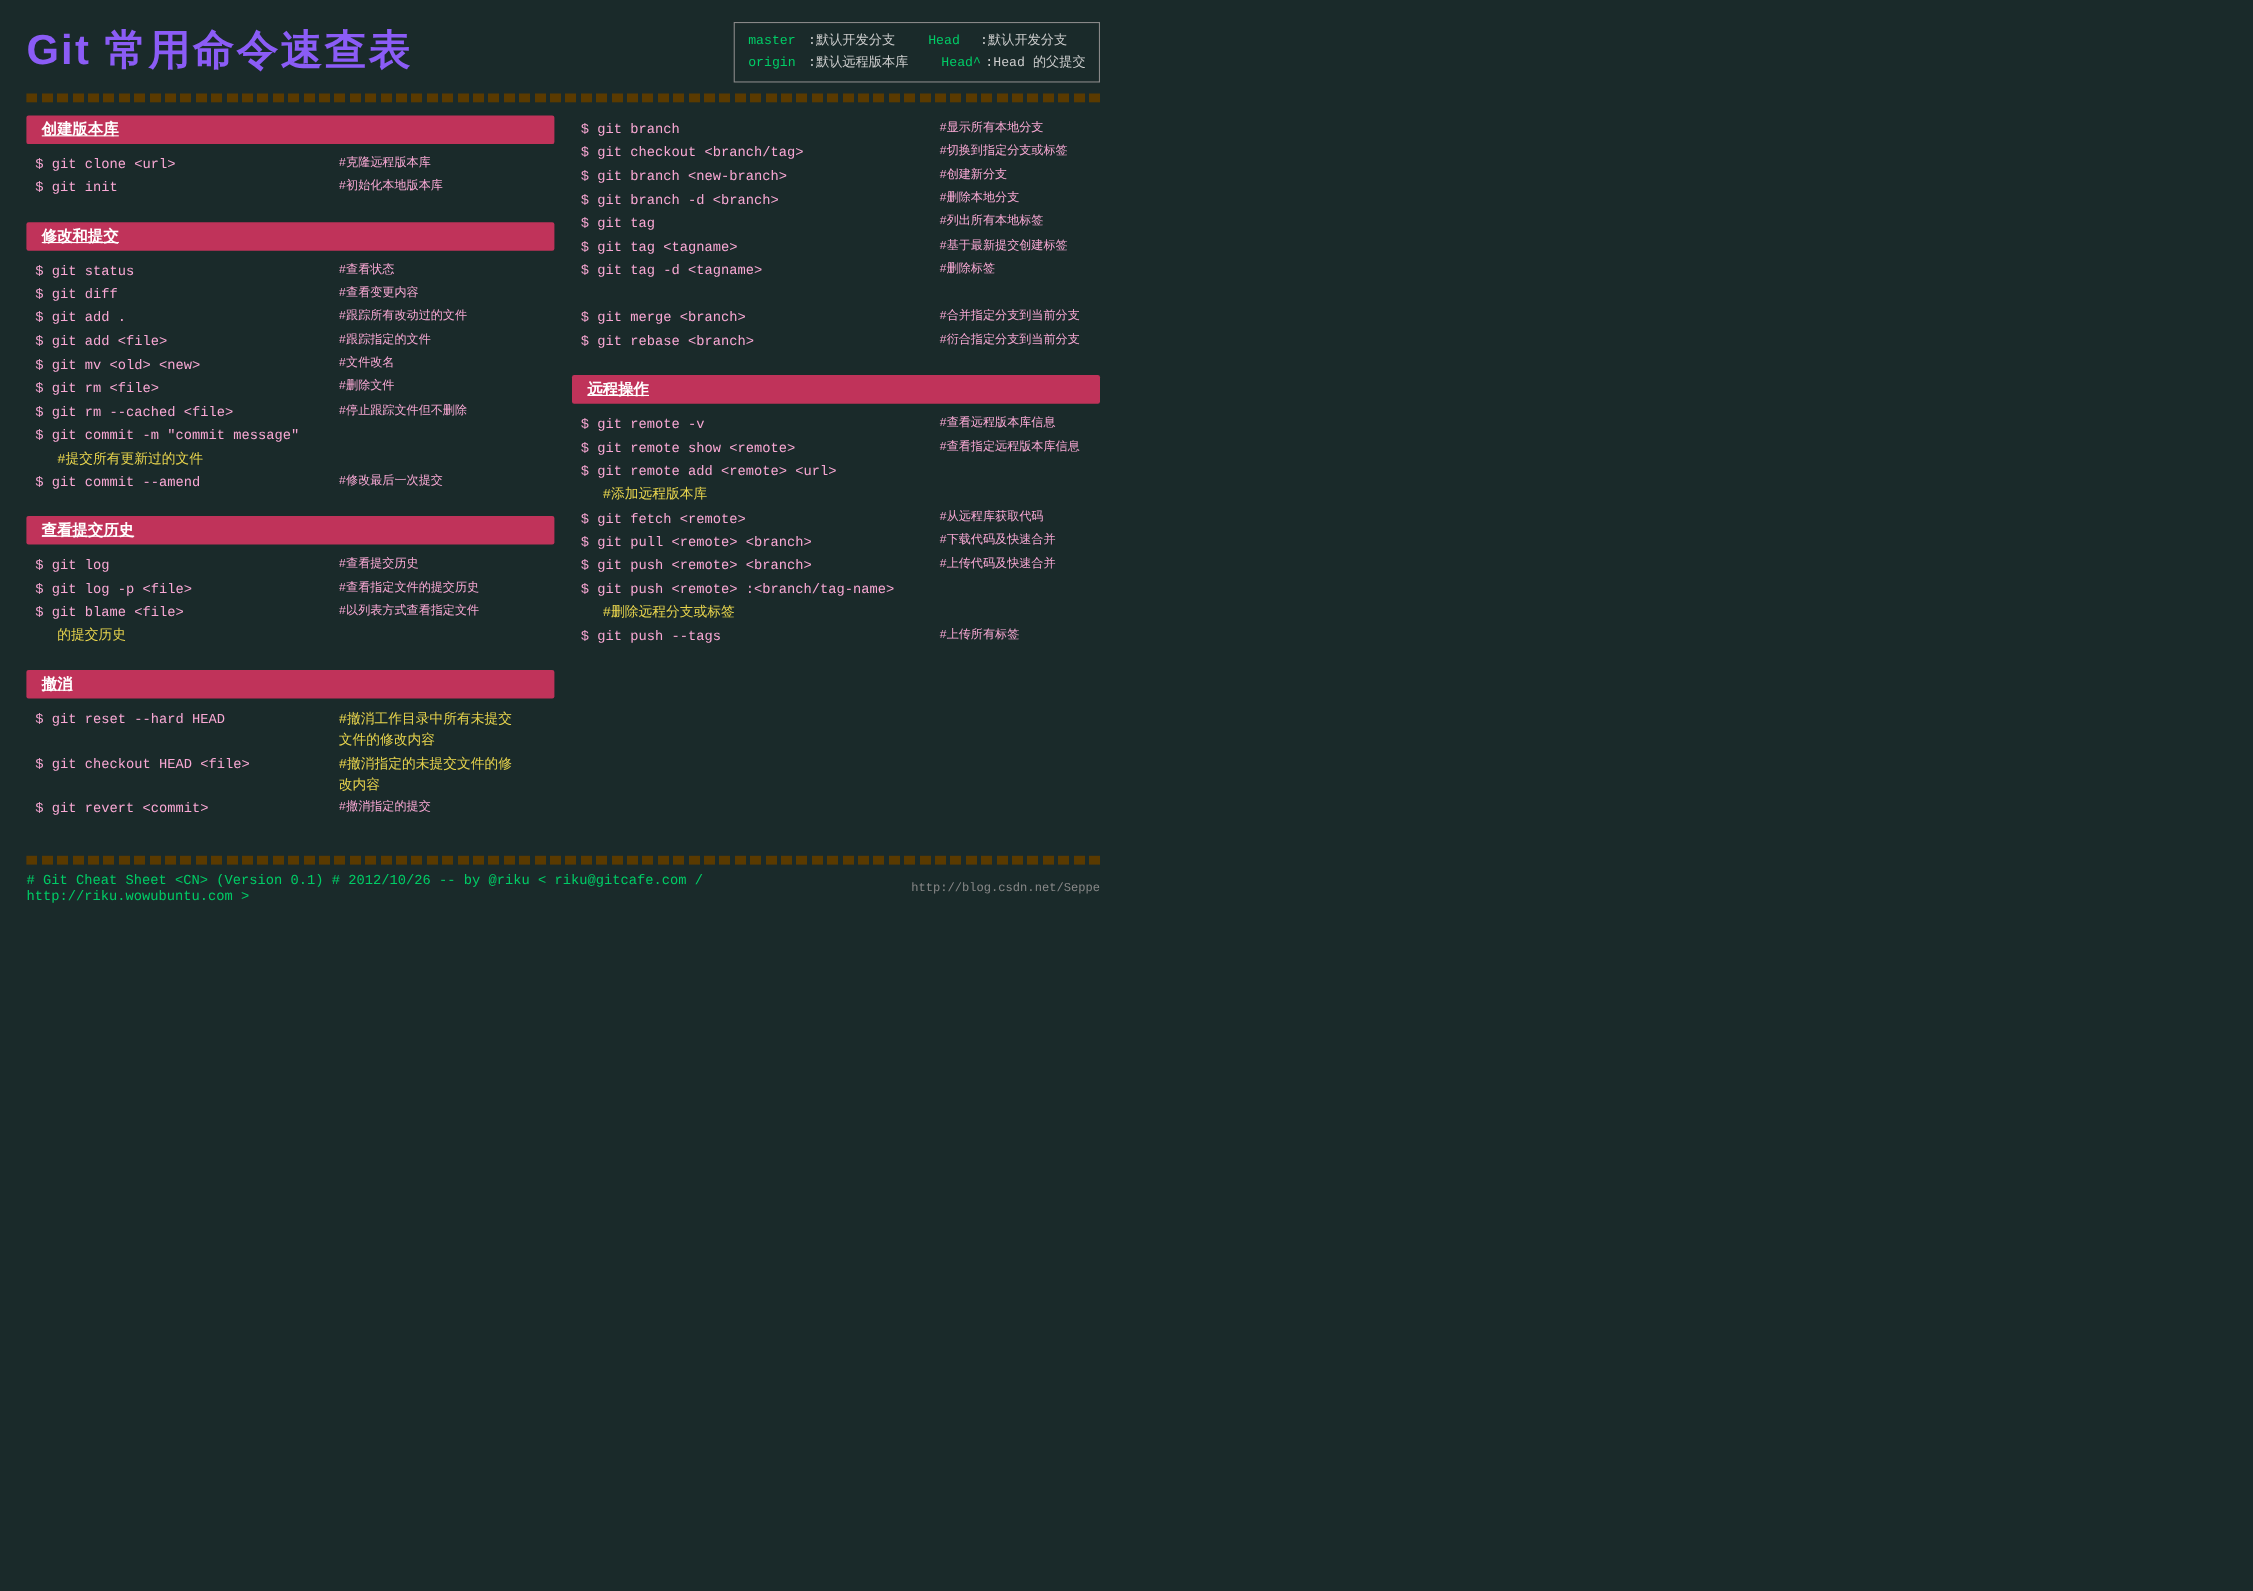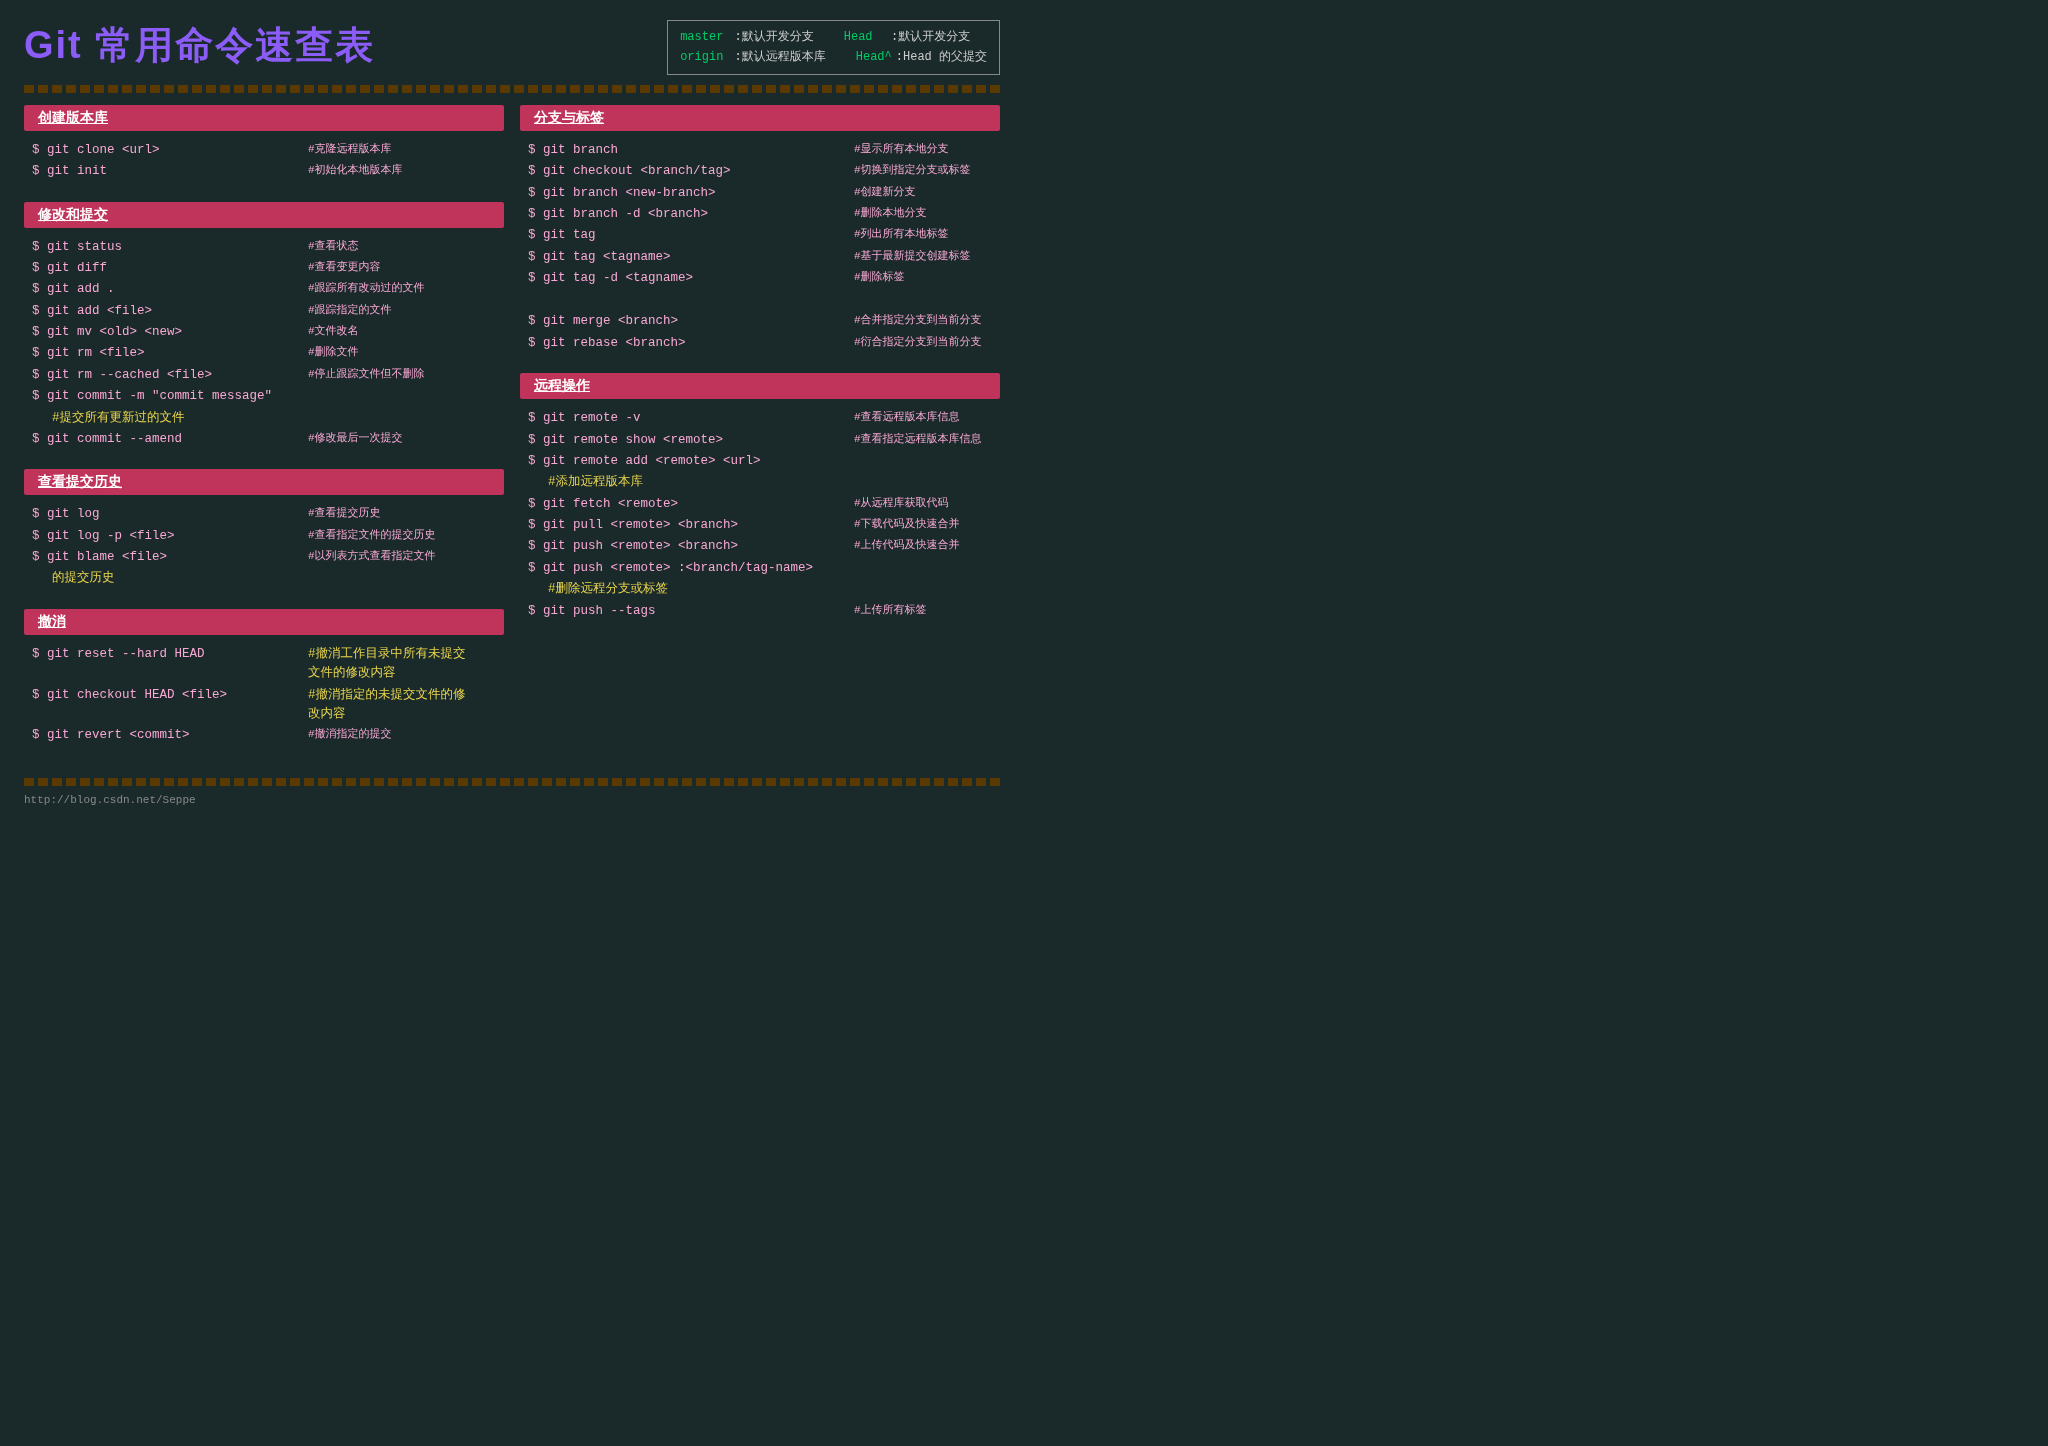--- a/index.html
+++ b/index.html
@@ -240,21 +240,20 @@
           <span class="comment">#撤消指定的提交</span>
         </div>
       </div>
     </div>
 
   </div>
 
   <div>
 
     <div class="section">
-      <div class="section-title">分支与标签</div>
       <div class="cmd-block cmd-block-wide">
         <div class="cmd-row">
           <span class="cmd" style="min-width:310px">$ git branch</span>
           <span class="comment">#显示所有本地分支</span>
         </div>
         <div class="cmd-row">
           <span class="cmd" style="min-width:310px">$ git checkout &lt;branch/tag&gt;</span>
           <span class="comment">#切换到指定分支或标签</span>
         </div>
         <div class="cmd-row">
@@ -330,14 +329,15 @@
         </div>
       </div>
     </div>
 
   </div>
 </div>
 
 <div class="footer-divider"></div>
 
 <div class="footer">
+  <span># Git Cheat Sheet &lt;CN&gt; (Version 0.1)     # 2012/10/26  -- by @riku  &lt; riku@gitcafe.com / http://riku.wowubuntu.com &gt;</span>
   <span class="watermark">http://blog.csdn.net/Seppe</span>
 </div>
 
 </body></html>

